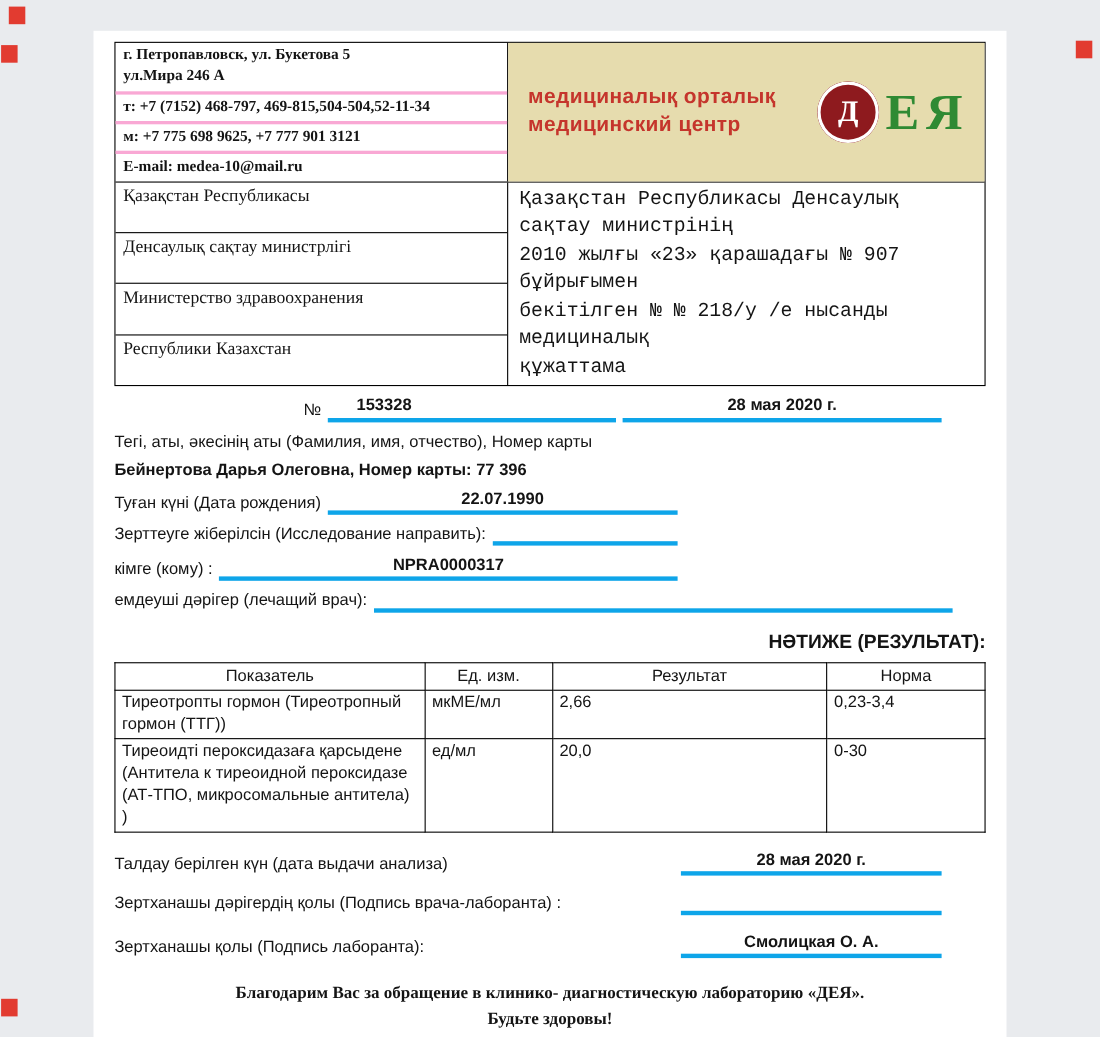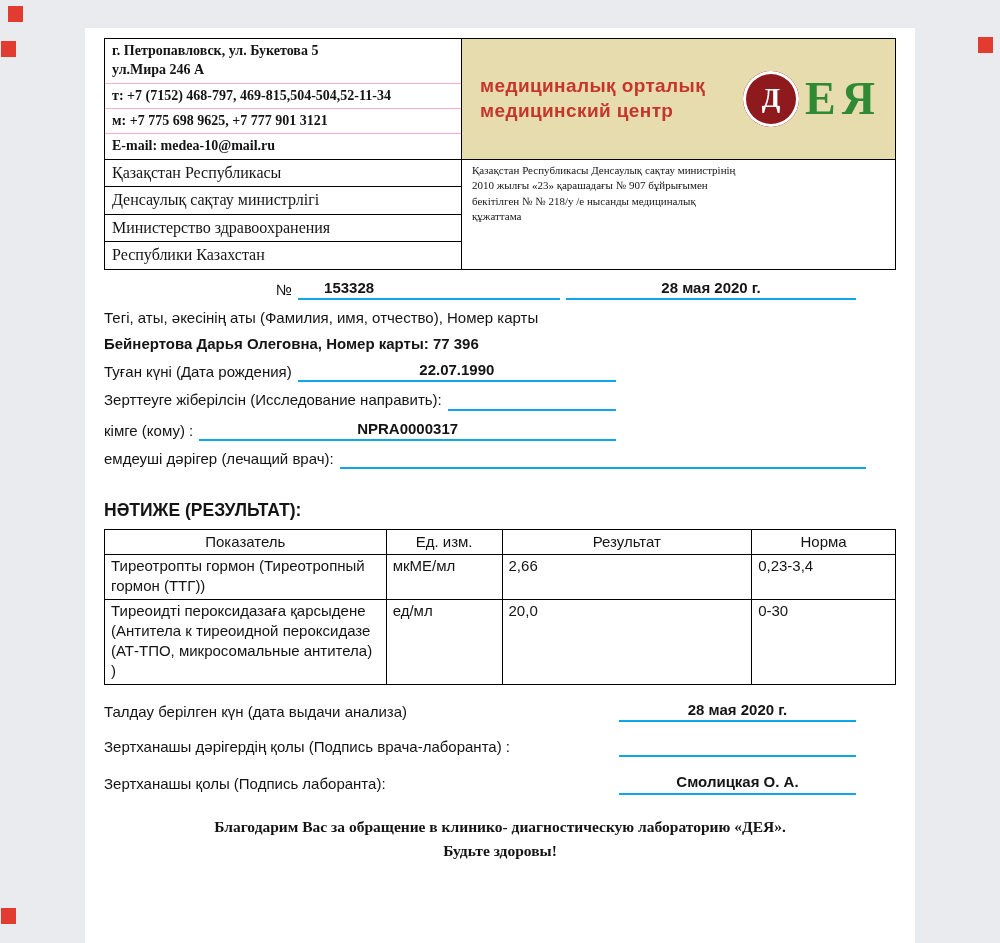--- a/index.html
+++ b/index.html
@@ -12,47 +12,47 @@
   .crop-mark { position:absolute; width:15px; height:16px; background:var(--accent-red,#e23b30); z-index:6; }
   .page { position:absolute; left:85px; top:28px; width:830px; height:915px; background:#ffffff; }
   .doc { width:792px; margin:10px auto 0; }
 
   
   .letterhead { border:1px solid #000; display:flex; flex-direction:column; }
   .lh-row { display:flex; }
   .lh-top { border-bottom:1px solid #000; }
   .contact { width:357px; border-right:1px solid #000; display:flex; flex-direction:column;
     font-family:"Liberation Serif", serif; font-weight:bold; font-size:14px; line-height:1.38; }
-  .c-cell { padding:2px 7px 3px; border-bottom:1px solid #f9a8d4; }
+  .c-cell { padding:2px 7px 3px; border-bottom:3px solid #f9a8d4; }
   .contact .c-cell:last-child { border-bottom:none; }
   .brand { flex:1; background:var(--brand-bg,#e6dcae); display:flex; align-items:center;
     justify-content:space-between; padding:10px 20px 10px 18px; }
   .brand-lines { color:var(--brand-text,#c5352c); font-weight:bold; font-size:19px;
     line-height:1.3; letter-spacing:.4px; }
   .logo { display:flex; align-items:center; font-family:"Liberation Serif", serif; font-weight:bold; }
   .logo-circle { width:56px; height:56px; border-radius:50%; background:var(--logo-circle,#8e1a1e);
     box-shadow: inset 0 0 0 3px #ffffff, inset 0 0 0 6px var(--logo-circle,#8e1a1e);
     color:#fff; display:flex; align-items:center; justify-content:center; font-size:27px; flex:0 0 auto; }
   .logo-letter { font-size:46px; color:var(--logo-green,#2f8a33); margin-left:6px; line-height:1; }
   .ministry-left { width:357px; border-right:1px solid #000; display:flex; flex-direction:column;
     font-family:"Liberation Serif", serif; font-size:16px; line-height:1.35; }
   .m-cell { padding:2px 7px 3px; border-bottom:1px solid #000; flex:1; }
   .ministry-left .m-cell:last-child { border-bottom:none; }
-  .ministry-right { flex:1; padding:3px 10px; font-family:Liberation Serif, serif;
-    font-size:11px; line-height:1.42; }
+  .ministry-right { flex:1; padding:3px 10px; font-family:Liberation Mono, monospace;
+    font-size:18px; line-height:1.42; }
 
   
   .title-block { text-align:center; margin-top:13px; font-weight:bold; font-size:19px; line-height:1.5; }
-  .section-title { text-align:left; margin-top:31px; font-weight:bold; font-size:17.5px; }
+  .section-title { text-align:right; margin-top:16px; font-weight:bold; font-size:17.5px; }
 
   
   .meta { margin-top:8px; font-size:15px; }
   .meta-line { display:flex; align-items:flex-end; margin-top:8px; line-height:1.35; }
   .lbl { white-space:nowrap; }
-  .fill { border-bottom:2px solid #0ea5e9; min-height:20px; display:flex; align-items:center; }
+  .fill { border-bottom:4px solid #0ea5e9; min-height:20px; display:flex; align-items:center; }
   .bold { font-weight:bold; }
   .num-label { margin-left:172px; margin-right:6px; }
   .num-fill { width:262px; padding-left:26px; }
   .date-fill { flex:1; margin-left:6px; margin-right:40px; justify-content:center; }
   .end-mid { flex:1; margin-left:6px; margin-right:280px; justify-content:center; }
   .end-right { flex:1; margin-left:6px; margin-right:30px; }
   .plain-row { margin-top:9px; }
   .sig-line { margin-top:15px; }
   .sig-fill { width:237px; margin-left:auto; margin-right:40px; justify-content:center; }
 

